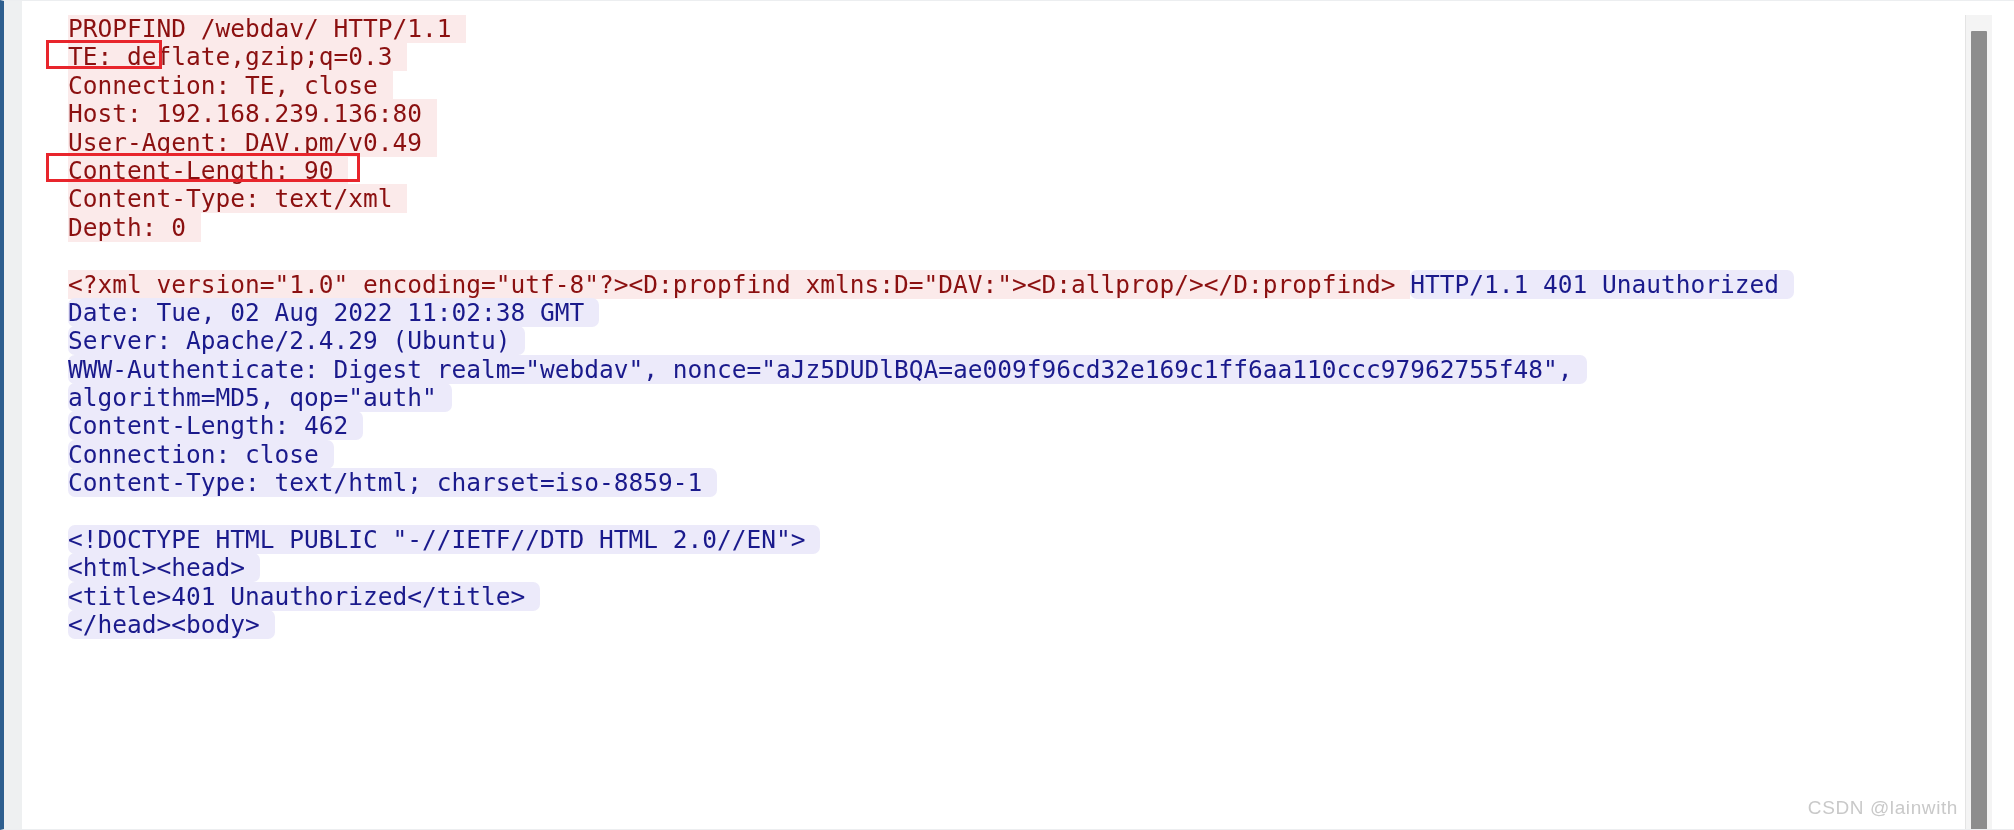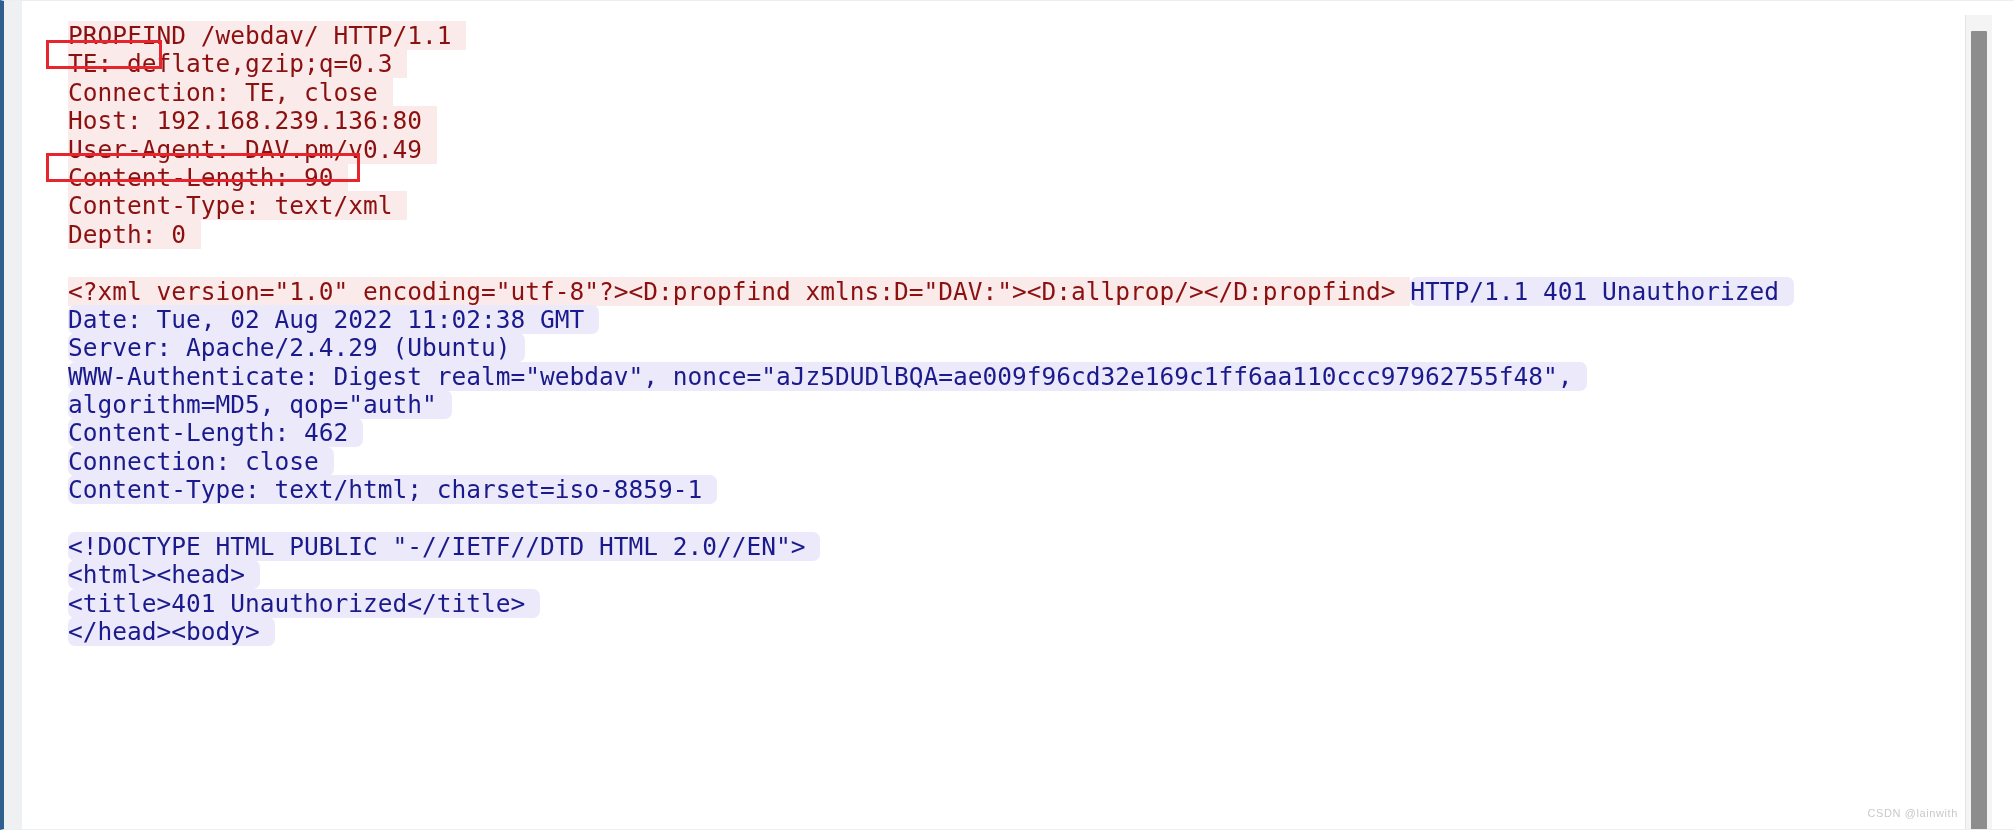--- a/index.html
+++ b/index.html
@@ -46,21 +46,21 @@
     right: 92px;
     bottom: 0;
     background: #ffffff;
     overflow: hidden;
   }
 
   
   #transcript {
     position: absolute;
     left: 10px;
-    top: 7px;
+    top: 0;
     white-space: pre;
     font-family: "DejaVu Sans Mono", "Liberation Mono", monospace;
     font-size: 24.5px;
     line-height: 28.4px;
     letter-spacing: 0px;
     padding-left: 36px;
   }
   .line {
     height: 28.4px;
     white-space: pre;
@@ -110,21 +110,21 @@
     background: #8d8d8d;
     border-radius: 1px;
   }
 
   
   #watermark {
     position: absolute;
     right: 56px;
     bottom: 10px;
     font-family: "Liberation Sans", sans-serif;
-    font-size: 11px;
+    font-size: 19px;
     color: #c9c9c9;
     letter-spacing: 0.6px;
     white-space: nowrap;
   }
 </style>
 </head>
 <body>
 
 <div id="viewer">
 

